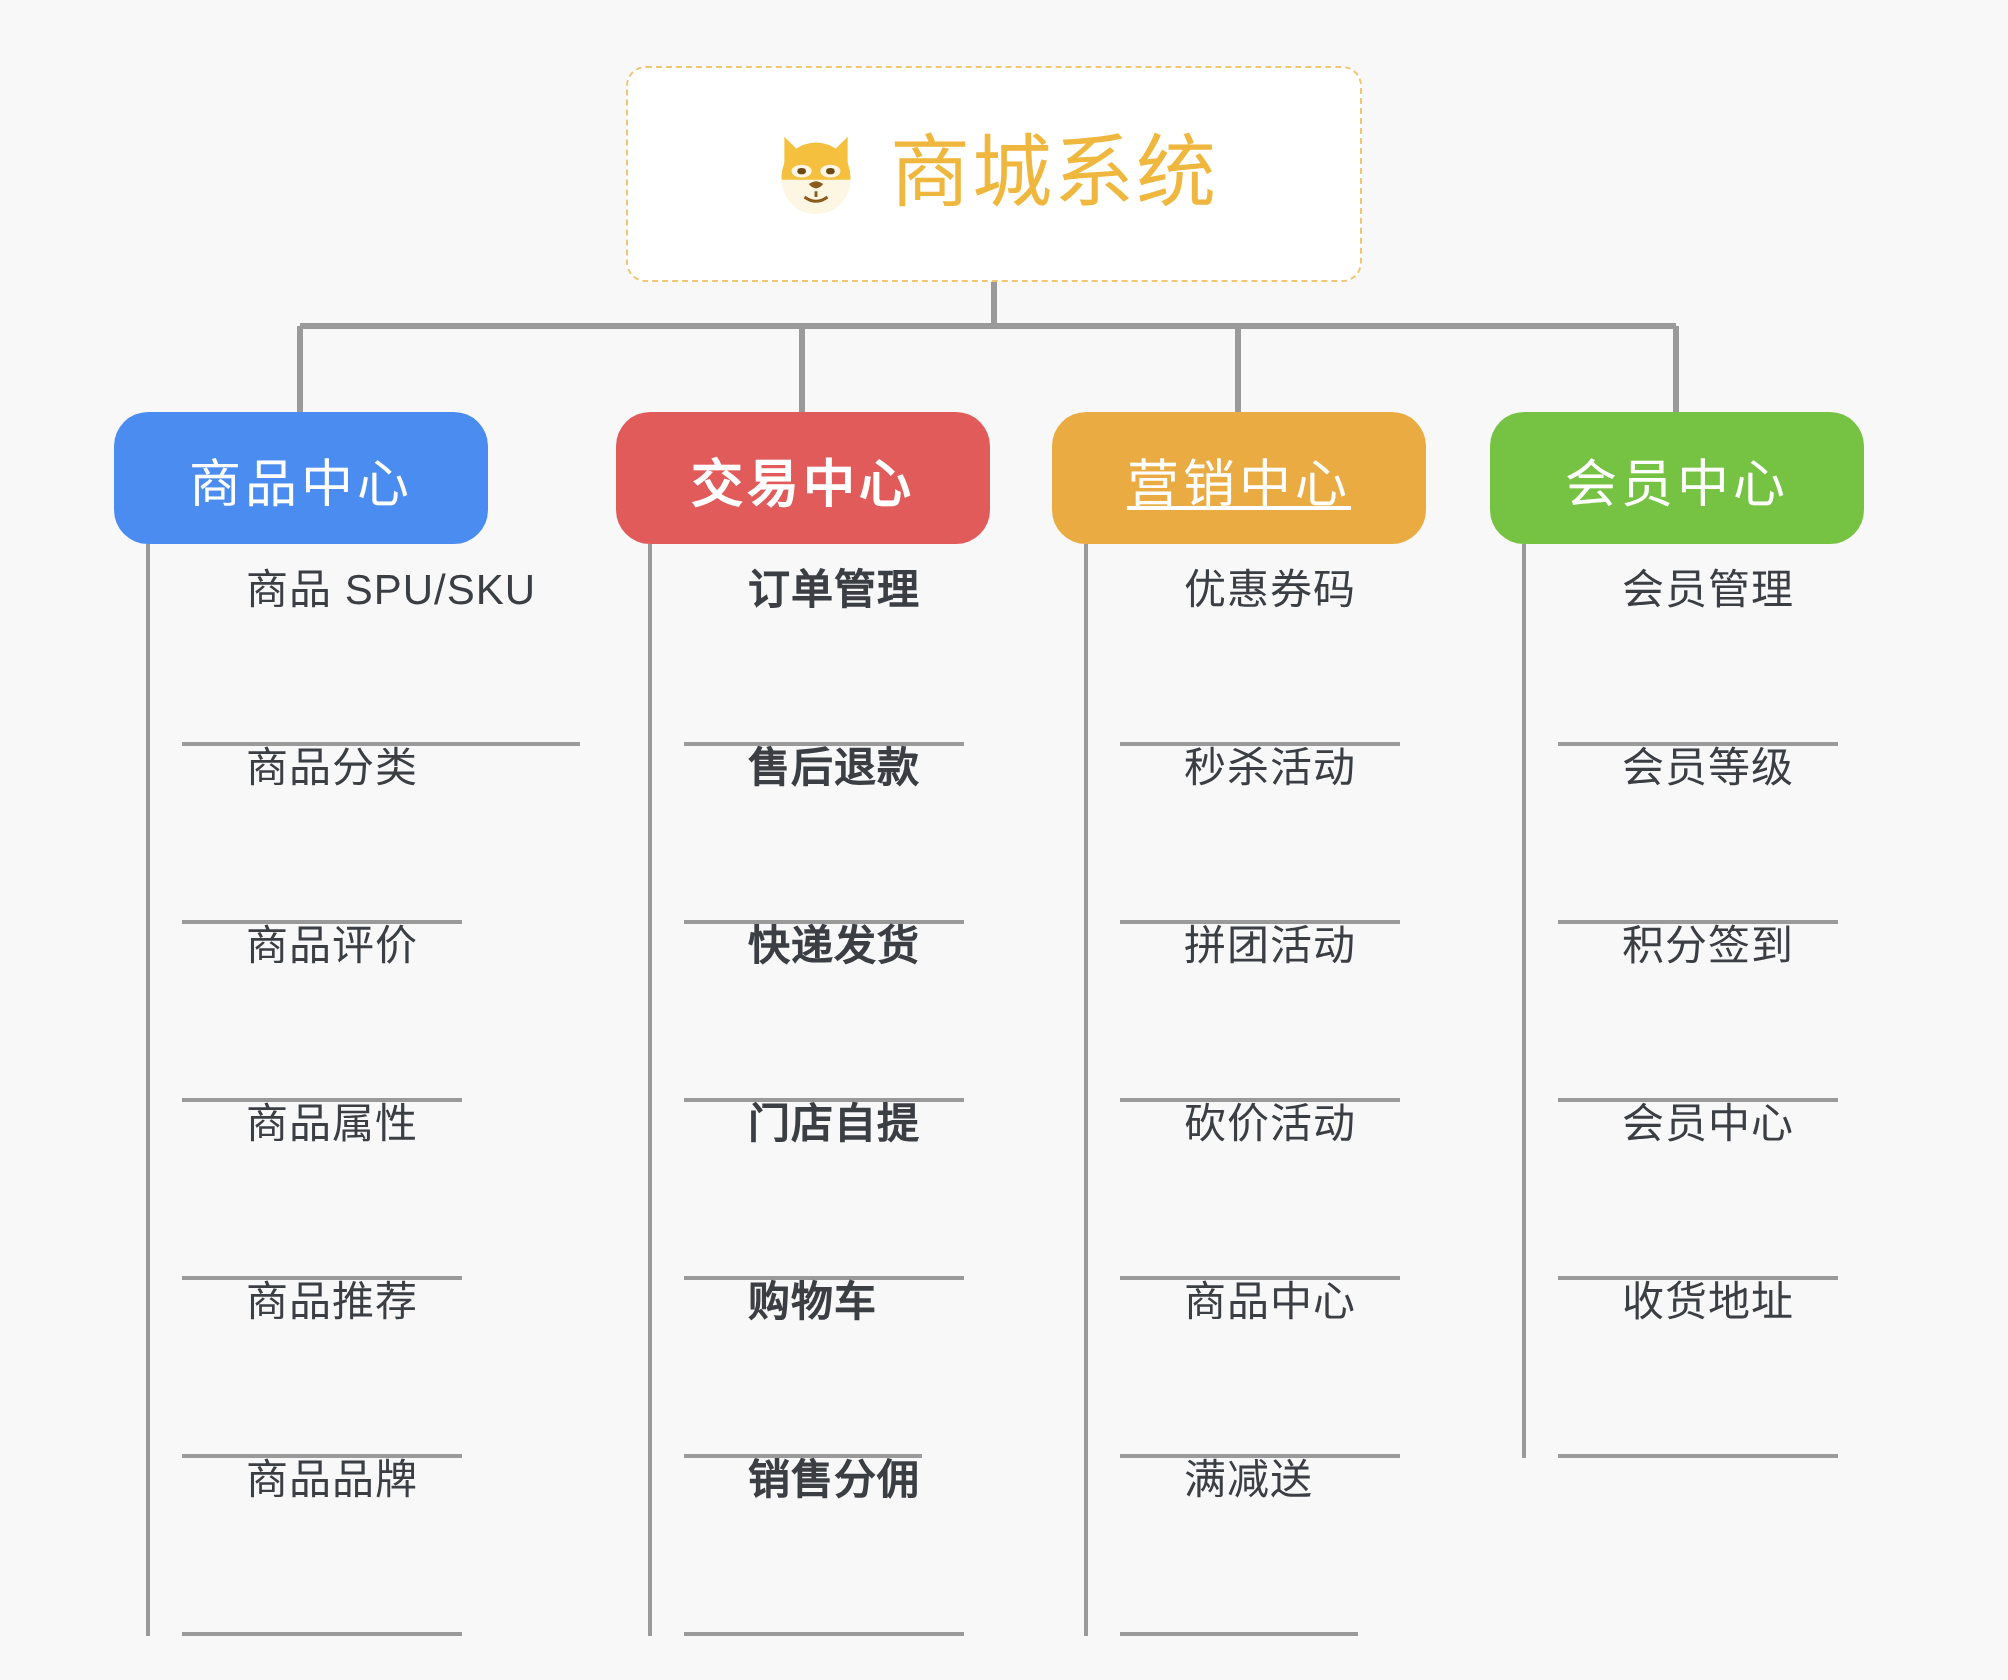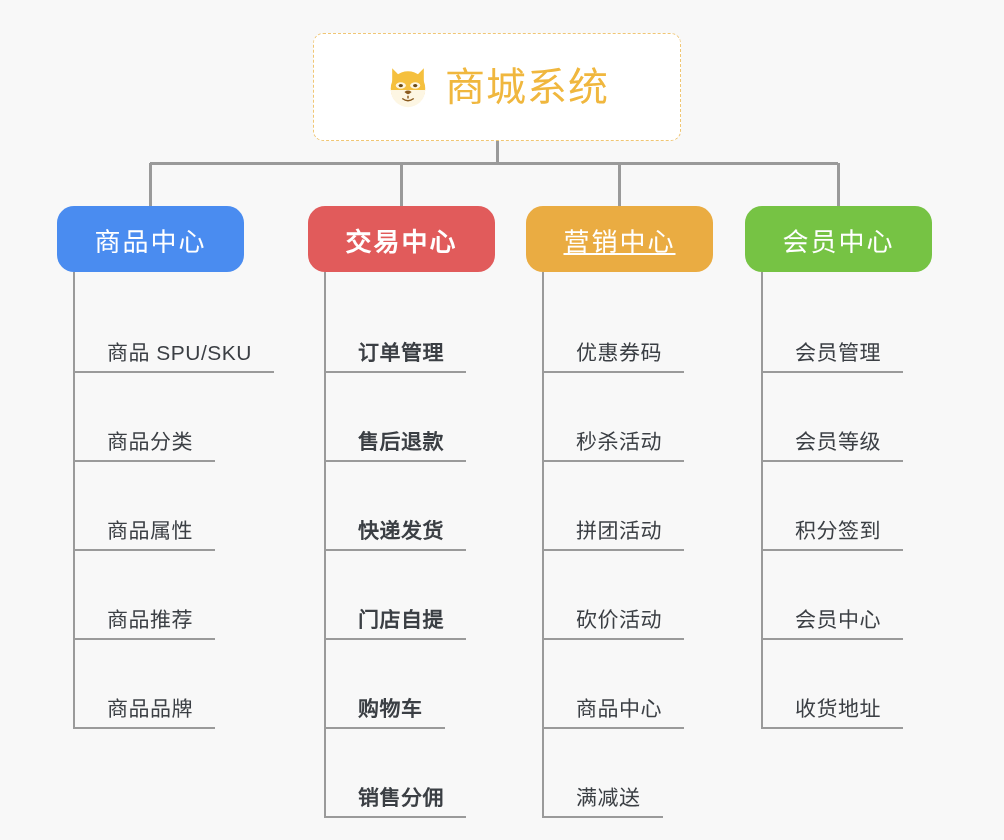--- a/index.html
+++ b/index.html
@@ -97,22 +97,21 @@
     padding-top: 12px;
     margin-left: 16px;
     border-left: 2px solid #9a9a9a;
     list-style: none;
   }
 
   .leaf-item {
     position: relative;
     height: 89px;
     display: flex;
-    align-items: flex-end;
-    padding-left: 0;
+    padding-left: 16px;
   }
 
   .leaf-underline {
     display: inline-block;
     border-bottom: 2px solid #9a9a9a;
     padding: 0 22px 6px 32px;
     white-space: nowrap;
   }
 
   .leaf-label {
@@ -160,20 +159,23 @@
         <span>商品中心</span>
       </div>
       <ul class="leaf-list">
         <li class="leaf-item">
           <span class="leaf-underline"><span class="leaf-label">商品 SPU/SKU</span></span>
         </li>
         <li class="leaf-item">
           <span class="leaf-underline"><span class="leaf-label">商品分类</span></span>
         </li>
         <li class="leaf-item">
+          <span class="leaf-underline"><span class="leaf-label">商品评价</span></span>
+        </li>
+        <li class="leaf-item">
           <span class="leaf-underline"><span class="leaf-label">商品属性</span></span>
         </li>
         <li class="leaf-item">
           <span class="leaf-underline"><span class="leaf-label">商品推荐</span></span>
         </li>
         <li class="leaf-item">
           <span class="leaf-underline"><span class="leaf-label">商品品牌</span></span>
         </li>
       </ul>
     </div>

